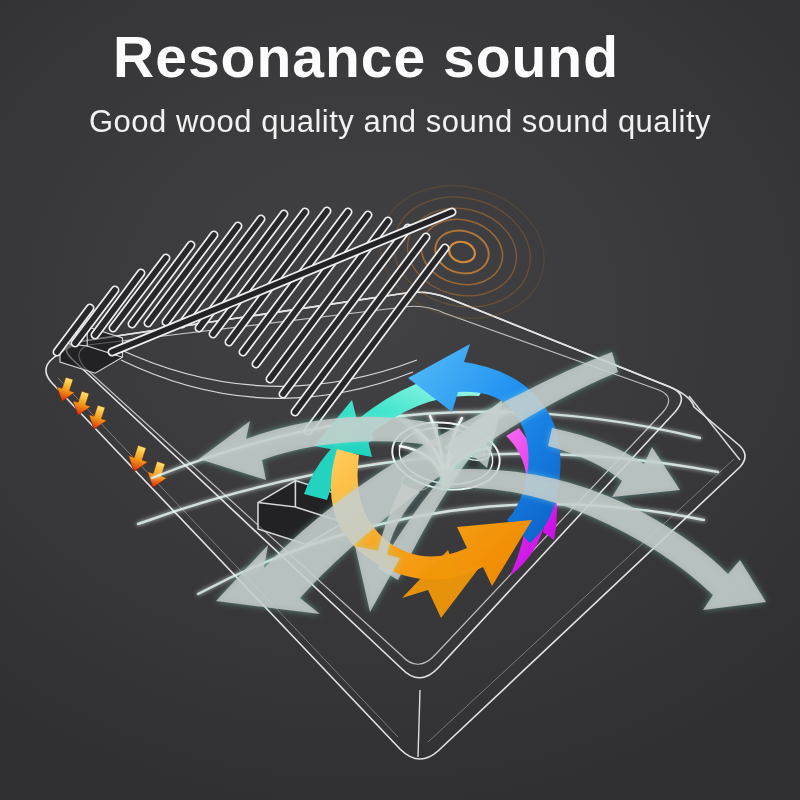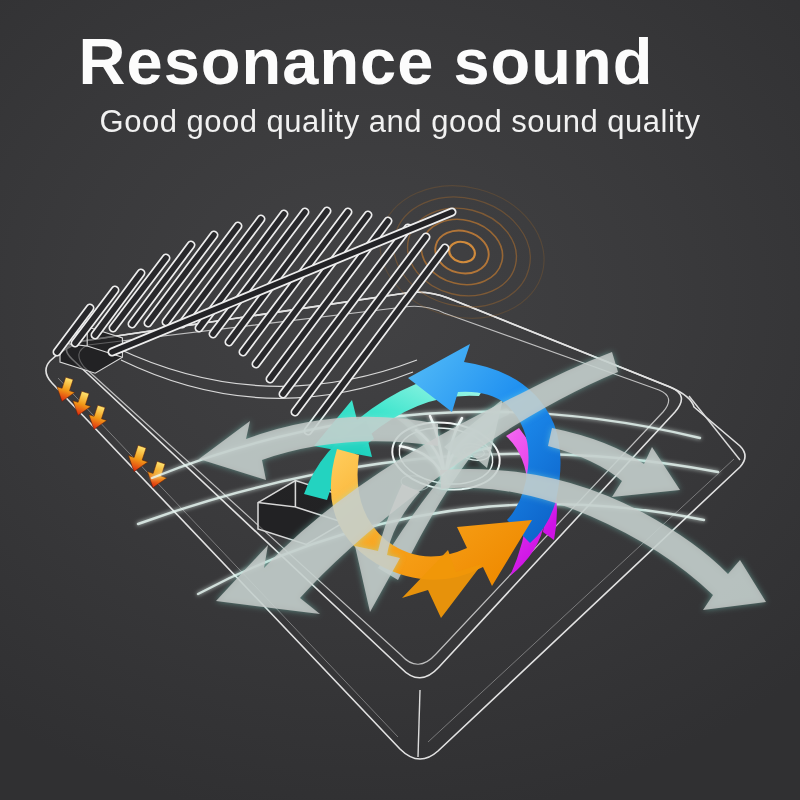--- a/index.html
+++ b/index.html
@@ -1,41 +1,41 @@
 <!DOCTYPE html>
 <html><head>
 <meta charset="utf-8">
 <style>
   html,body{margin:0;padding:0;}
   body{width:800px;height:800px;overflow:hidden;font-family:"Liberation Sans",sans-serif;}
   .stage{position:relative;width:800px;height:800px;
     background:radial-gradient(ellipse 620px 520px at 46% 38%, #424244 0%, #3a3a3c 48%, #303032 100%);}
   .headline{position:absolute;left:0;top:24px;width:732px;text-align:center;
-    color:#fcfcfc;font-weight:bold;font-size:65px;letter-spacing:1px;}
+    color:#fcfcfc;font-weight:bold;font-size:57px;letter-spacing:1px;}
   .subline{position:absolute;left:0;top:104px;width:800px;text-align:center;
     color:#f1f1f1;font-weight:400;font-size:31px;letter-spacing:0.5px;}
   svg{position:absolute;left:0;top:0;}
   .tines-outer{stroke:#ededed;stroke-width:9;stroke-linecap:round;fill:none;}
   .tines-inner{stroke:#28282b;stroke-width:5.5;stroke-linecap:round;fill:none;}
   .bar-outer{stroke:#ededed;stroke-width:9;stroke-linecap:round;fill:none;}
   .bar-inner{stroke:#232326;stroke-width:5.5;stroke-linecap:round;fill:none;}
   .wire{fill:none;stroke:#e2e2e2;stroke-width:1.6;stroke-linejoin:round;}
   .wire-thin{fill:none;stroke:#d6d6d6;stroke-width:1.2;stroke-linejoin:round;opacity:.85;}
   .wave{fill:none;stroke:#eafaf5;stroke-width:2.4;stroke-linecap:round;opacity:.8;}
   .fount{fill:none;stroke:#ffffff;stroke-width:2.6;stroke-linecap:round;opacity:.92;}
   .fount-soft{fill:none;stroke:#dff7ef;stroke-width:7;stroke-linecap:round;opacity:.32;}
   .gray-arrow{fill:#c9cdcc;fill-opacity:.82;}
 </style>
 </head>
 <body>
 
 <div class="stage">
 
   <div class="headline">Resonance sound</div>
-  <div class="subline">Good good quality and good sound quality</div>
+  <div class="subline">Good wood quality and sound sound quality</div>
 
   <svg width="800" height="800" viewBox="0 0 800 800">
     <defs>
       <linearGradient id="topGrad" x1="0" y1="0" x2="0.7" y2="1">
         <stop offset="0" stop-color="#333336"></stop>
           <stop offset="1" stop-color="#27272a"></stop>
       </linearGradient>
       <linearGradient id="sideGrad" x1="0" y1="0" x2="0.4" y2="1">
         <stop offset="0" stop-color="#2b2b2e"></stop>
           <stop offset="1" stop-color="#1f1f22"></stop>

